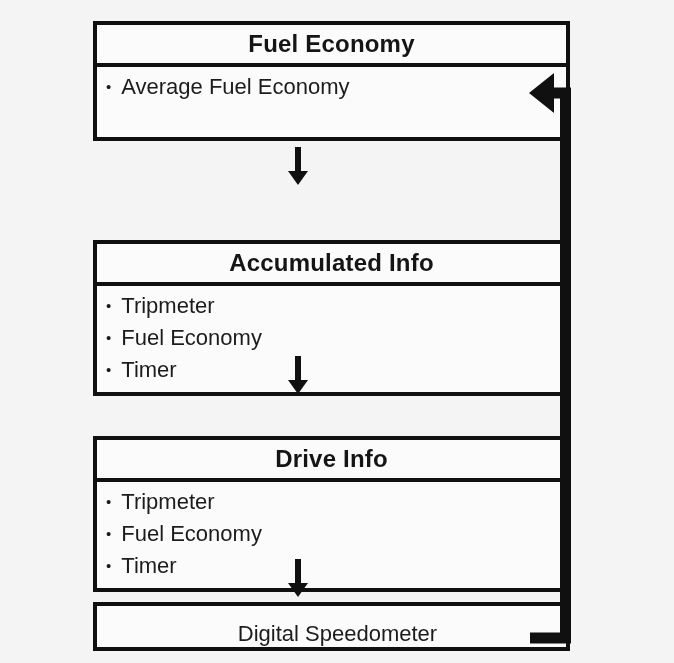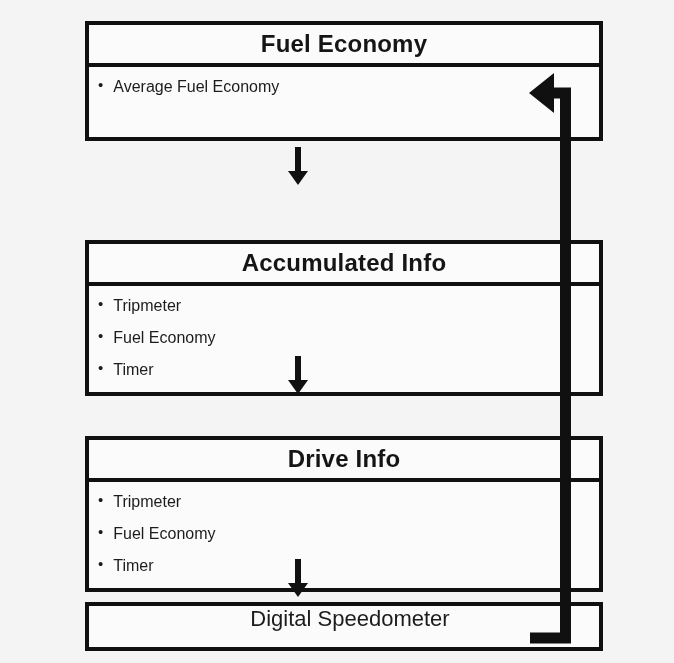--- a/index.html
+++ b/index.html
@@ -7,45 +7,45 @@
     position: relative;
     width: 674px;
     height: 663px;
     background: #f4f4f5;
     font-family: "Liberation Sans", sans-serif;
     color: #1c1c1c;
     overflow: hidden;
   }
   .mode-box {
     position: absolute;
-    left: 85px;
-    width: 518px;
+    left: 93px;
+    width: 477px;
     box-sizing: border-box;
     background: #fbfbfc;
     border: 4px solid #101010;
   }
   .box-fuel       { top: 21px;  height: 120px; }
   .box-accum      { top: 192px; height: 156px; margin-top: 48px; }
   .box-drive      { top: 400px; height: 156px; margin-top: 36px; }
-  .box-speedo     { top: 602px; height: 49px; display: flex; align-items: flex-start; justify-content: center; padding-left: 12px; }
+  .box-speedo     { top: 602px; height: 49px; display: flex; align-items: flex-end; justify-content: center; padding-left: 12px; }
   .box-title {
     height: 38px;
     line-height: 38px;
     border-bottom: 4px solid #101010;
     text-align: center;
     font-weight: 700;
     font-size: 24px;
     letter-spacing: 0.2px;
     color: #151515;
   }
   .box-items {
     list-style: none;
     margin: 0;
     padding: 4px 3px 0 9px;
-    font-size: 16px;
+    font-size: 22px;
   }
   .box-items li {
     height: 32px;
     line-height: 32px;
     white-space: nowrap;
   }
   .box-items li::before {
     content: "\2022";
     font-size: 15px;
     margin-right: 10px;

